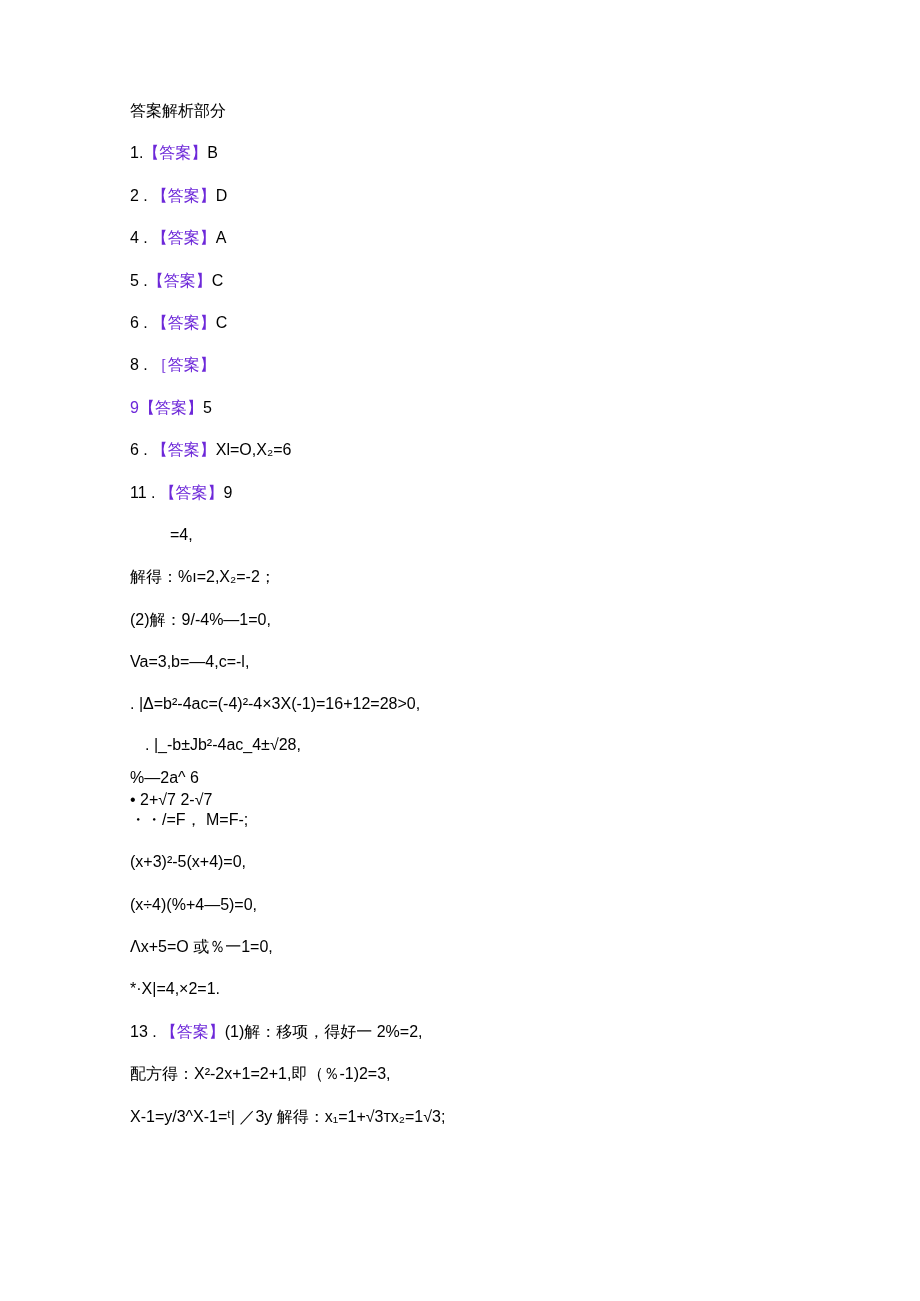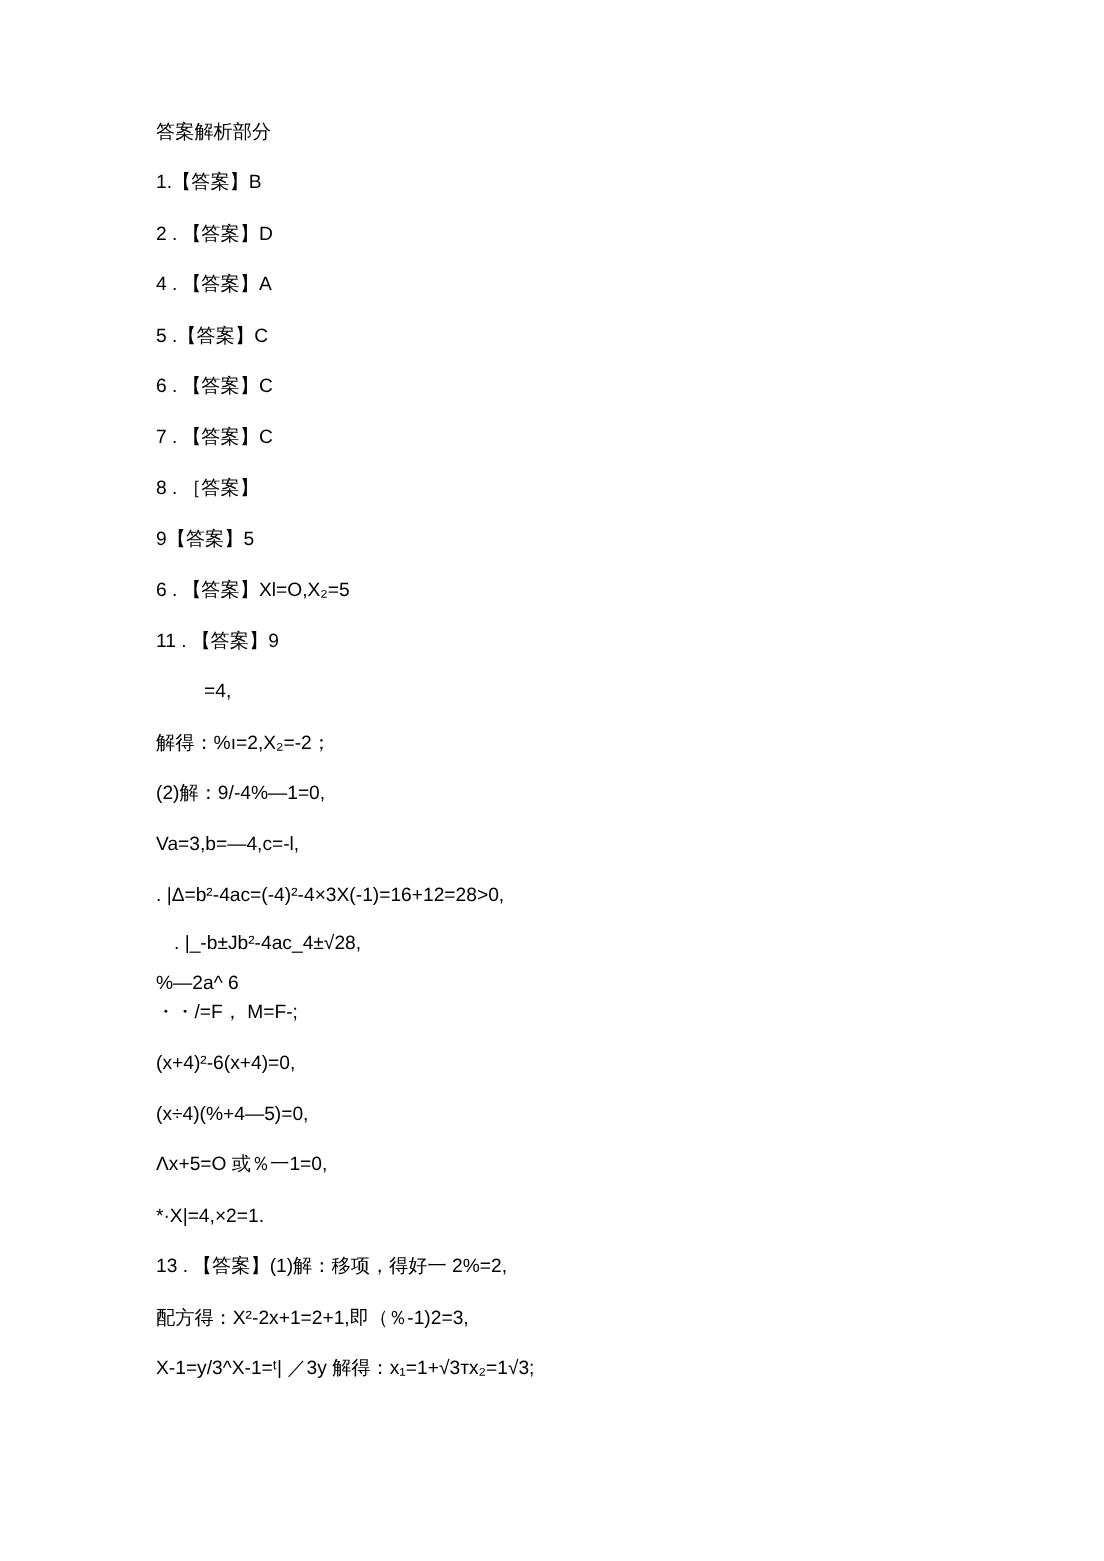--- a/index.html
+++ b/index.html
@@ -12,21 +12,21 @@
   .page {
     padding: 100px 130px 40px 130px;
     color: #000;
     font-size: 16px;
   }
   .line {
     margin: 0 0 20px 0;
     line-height: 1.4;
   }
   .answer-label {
-    color: #000000;
+    color: #6d28d9;
   }
   .num {
     font-family: Arial, "Helvetica", sans-serif;
   }
   .indent1 { padding-left: 40px; }
 </style>
 </head>
 <body>
 
 <div class="page">
@@ -47,49 +47,47 @@
   </div>
 
   <div class="line">
     <span class="num">5  .</span><span class="answer-label">【答案】</span><span class="num">C</span>
   </div>
 
   <div class="line">
     <span class="num">6  .</span> <span class="answer-label">【答案】</span><span class="num">C</span>
   </div>
 
-  <div class="line">
-    <span class="num">7  .</span> <span class="answer-label">【答案】</span><span class="num">C</span>
-  </div>
 
   <div class="line">
     <span class="num">8  .</span> <span class="answer-label">［答案】</span><span class="num"></span>
   </div>
 
   <div class="line">
     <span class="num answer-label">9</span><span class="answer-label">【答案】</span><span class="num">5</span>
   </div>
 
   <div class="line">
-    <span class="num">6  .</span> <span class="answer-label">【答案】</span><span class="num">Xl=O,X₂=5</span>
+    <span class="num">6  .</span> <span class="answer-label">【答案】</span><span class="num">Xl=O,X₂=6</span>
   </div>
 
   <div class="line">
     <span class="num">11  .</span> <span class="answer-label">【答案】</span><span class="num">9</span>
   </div>
 
   <div class="line indent1 num">=4,</div>
   <div class="line num">解得：%ı=2,X₂=-2；</div>
   <div class="line num">(2)解：9/-4%—1=0,</div>
   <div class="line num">Va=3,b=—4,c=-l,</div>
   <div class="line num">. |Δ=b²-4ac=(-4)²-4×3X(-1)=16+12=28&gt;0,</div>
   <div class="num" style="margin:15px;">. |_-b±Jb²-4ac_4±√28,</div>
   <div class="num" style="margin:14px 0 4px 0;">   %—2a^                         6</div>
+  <div class="num" style="margin:0;">•         2+√7            2-√7</div>
   <div class="line num"> ・・/=F， M=F-;</div>
-  <div class="line num">(x+4)²-6(x+4)=0,</div>
+  <div class="line num">(x+3)²-5(x+4)=0,</div>
   <div class="line num">(x÷4)(%+4—5)=0,</div>
   <div class="line num">Λx+5=O 或％一1=0,</div>
   <div class="line num">*·X|=4,×2=1.</div>
 
   <div class="line">
     <span class="num">13  .</span> <span class="answer-label">【答案】</span><span class="num">(1)解：移项，得好一 2%=2,</span>
   </div>
   <div class="line num">配方得：X²-2x+1=2+1,即（％-1)2=3,</div>
   <div class="line num">X-1=y/3^X-1=ᵗ| ／3y 解得：x₁=1+√3тx₂=1√3;</div>
 

